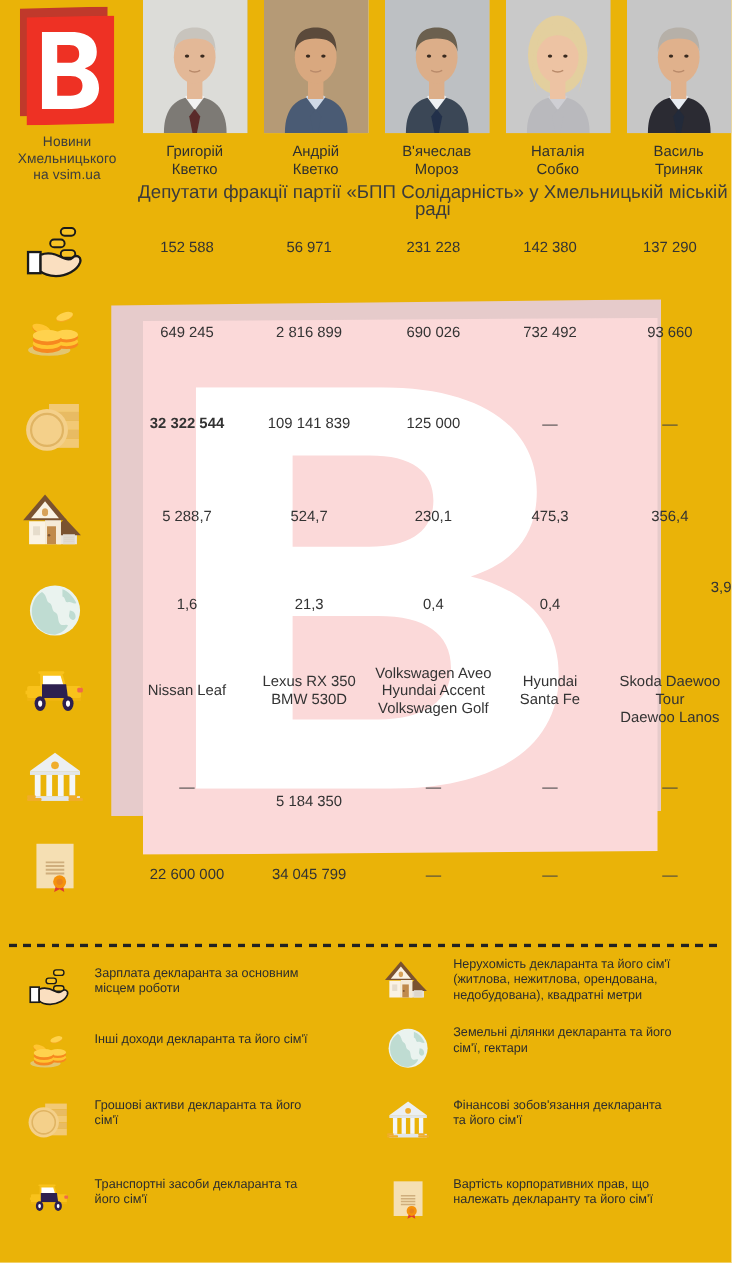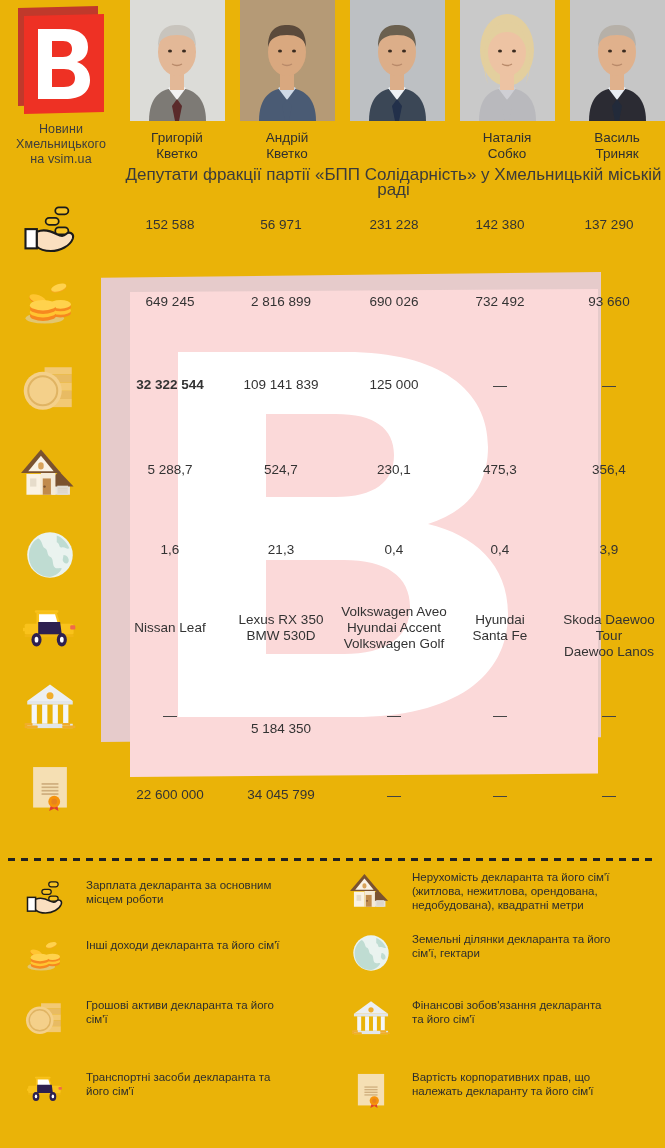--- a/index.html
+++ b/index.html
@@ -183,20 +183,24 @@
     <path d="M38 88 L47 100 L56 88 L52 86 L42 86 Z" fill="#eef1f4"></path>
     <path d="M47 99 L52 106 L49 121 L45 121 L42 106 Z" fill="#22304a"></path>
     <path d="M40 72 L54 72 L54 90 L40 90 Z" fill="#dcae89"></path>
     <ellipse cx="47" cy="52" rx="19" ry="24" fill="#dcae89"></ellipse>
     <path d="M28 47 C28 30 36 25 47 25 C58 25 66 30 66 47 C64 38 57 35 47 35 C37 35 30 38 28 47 Z" fill="#6b604f"></path>
     <ellipse cx="40" cy="51" rx="2" ry="1.5" fill="#3a2b20"></ellipse>
     <ellipse cx="54" cy="51" rx="2" ry="1.5" fill="#3a2b20"></ellipse>
     <path d="M42 64 Q47 67 52 64" stroke="#b98a6a" stroke-width="1.3" fill="none"></path>
   </svg>
           </div>
+     <div class="pname">
+       <div>В'ячеслав</div>
+       <div>Мороз</div>
+     </div>
         </div>
         <div class="pcol" style="left: 330px;">
           <div class="photo">
             <svg viewBox="0 0 95 121" xmlns="http://www.w3.org/2000/svg">
     <rect width="95" height="121" fill="#c9c9c9"></rect>
     <ellipse cx="47" cy="50" rx="27" ry="36" fill="#e3cf9e"></ellipse>
     <path d="M19 121 C19 97 31 88 47 88 C63 88 76 97 76 121 Z" fill="#b9b9bd"></path>
     <path d="M38 88 L47 100 L56 88 L52 86 L42 86 Z" fill="#cfcfd4"></path>
     <path d="M47 99 L52 106 L49 121 L45 121 L42 106 Z" fill="#b9b9bd"></path>
     <path d="M40 72 L54 72 L54 90 L40 90 Z" fill="#edc3a3"></path>
@@ -384,21 +388,21 @@
         </div>
         <div class="cell" style="left: 225px; width: 112px; top: 352px;">
           <div class="">21,3</div>
         </div>
         <div class="cell" style="left: 335px; width: 118px; top: 352px;">
           <div class="">0,4</div>
         </div>
         <div class="cell" style="left: 443px; width: 114px; top: 352px;">
           <div class="">0,4</div>
         </div>
-        <div class="cell" style="left: 553px; width: 112px; top: 352px;">
+        <div class="cell" style="left: 553px; width: 112px; top: 336px; text-align: right;">
           <div class="">3,9</div>
         </div>
       </div>
       <div class="trow" style="top: 0px;">
         <div class="ricon" style="top: 410px;">
           <svg width="54" height="54" viewBox="0 0 64 64">
         <rect x="14" y="12" width="28" height="3" rx="1.5" fill="#f9c21b"></rect>
         <path d="M16 15 L40 15 L44 28 L16 28 Z" fill="#f9c21b"></path>
         <path d="M19 17 L38 17 L41 27 L19 27 Z" fill="#fff"></path>
         <rect x="2" y="28" width="58" height="13" rx="2" fill="#f9c21b"></rect>

